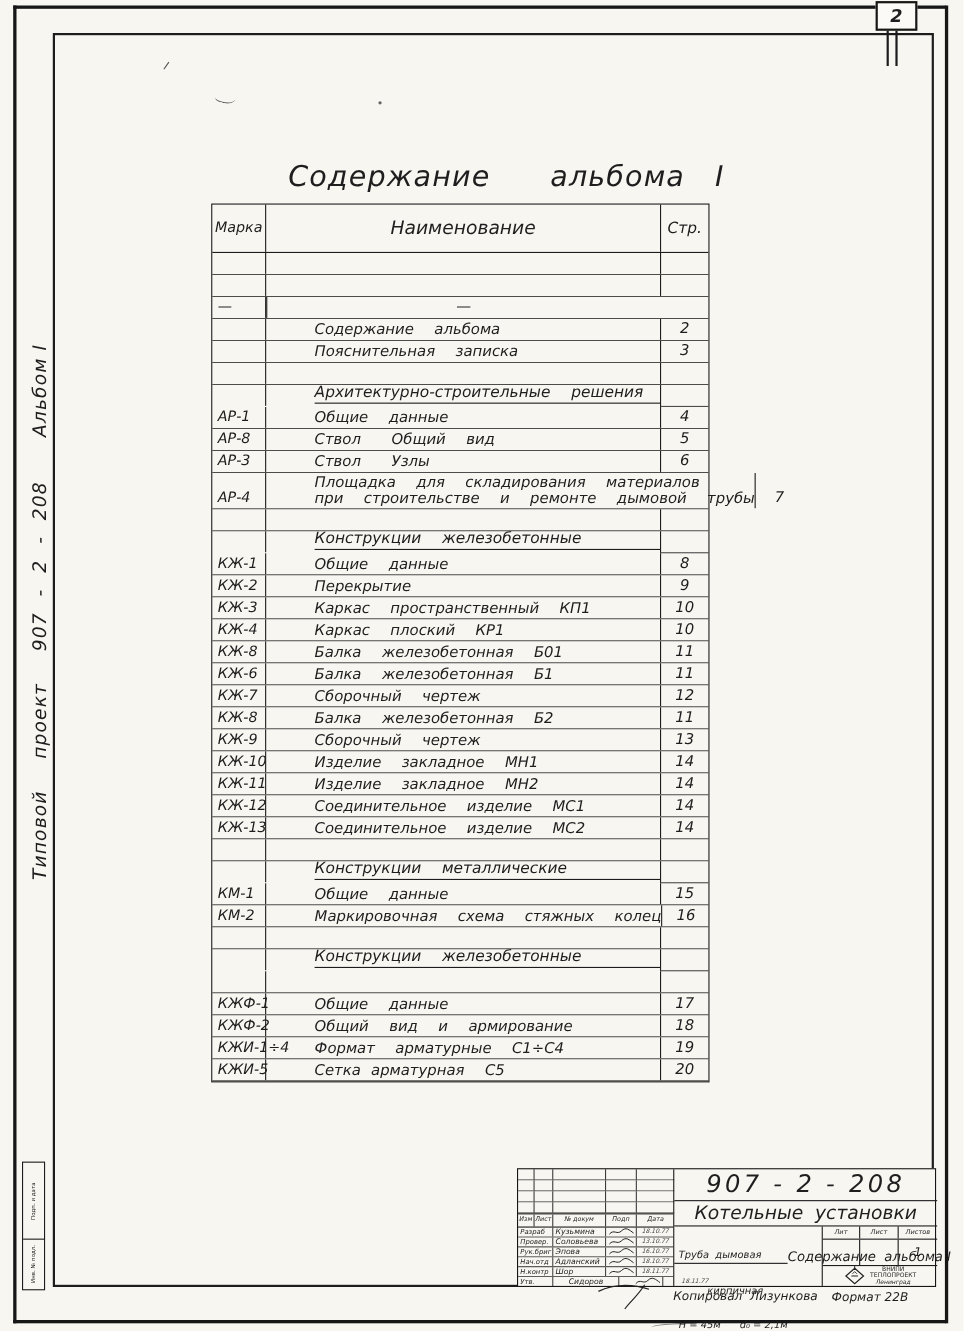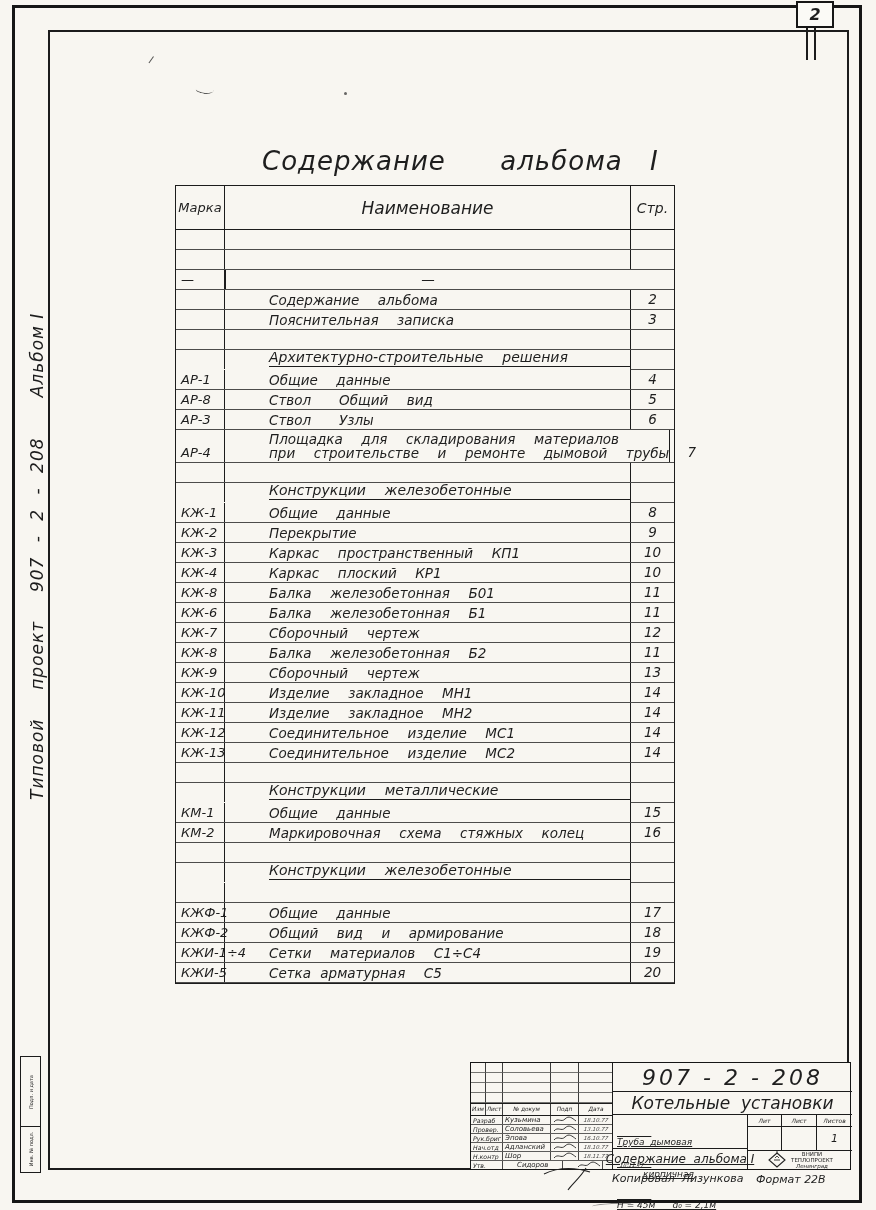--- a/index.html
+++ b/index.html
@@ -35,21 +35,21 @@
   .stampbox{position:absolute;left:20px;top:1056px;width:21px;height:117px;border:1.5px solid #1c1c1c;box-sizing:border-box;background:#f8f6f1;}
   .stampcell{position:relative;width:100%;box-sizing:border-box;}
   .stampcell.a{height:70px;border-bottom:1.5px solid #1c1c1c;}
   .stampcell.b{height:44px;}
   .stampcell span{position:absolute;left:50%;top:50%;transform:translate(-50%,-50%) rotate(-90deg);font-size:5px;white-space:nowrap;color:#222;}
 
   
   .title{position:absolute;left:262px;top:146px;margin:0;font-size:26px;font-weight:normal;font-style:italic;letter-spacing:1px;word-spacing:18px;white-space:pre;}
 
   
-  .toc{position:absolute;left:175px;top:185px;width:500px;border:1.6px solid #1c1c1c;box-sizing:border-box;background:transparent;}
+  .toc{position:absolute;left:192px;top:185px;width:453px;border:1.6px solid #1c1c1c;box-sizing:border-box;background:transparent;}
   .toc-head{display:grid;grid-template-columns:49px 1fr 44px;height:43px;border-bottom:1.4px solid #1c1c1c;}
   .toc-head>div{display:flex;align-items:center;justify-content:center;font-style:italic;}
   .toc-head .hm{font-size:13px;border-right:1.3px solid #1c1c1c;}
   .toc-head .hn{font-size:17px;}
   .toc-head .hp{font-size:14px;border-left:1.3px solid #1c1c1c;}
 
   .tr{display:grid;grid-template-columns:49px 1fr 44px;height:20px;box-sizing:border-box;border-bottom:1.1px solid rgba(28,28,28,.78);}
   .tr.i2{height:33px;}
   .tr.s{border-bottom-color:transparent;}
   .td{position:relative;box-sizing:border-box;}
@@ -76,21 +76,21 @@
   .st-role{font-size:6.2px;font-style:italic;padding-left:2px;white-space:nowrap;}
   .st-name{font-size:7px;font-style:italic;padding-left:2px;white-space:nowrap;}
   .st-sig svg{display:block;margin:auto;}
   .st-date{font-size:5.5px;font-style:italic;justify-content:center;opacity:.85;transform:skewX(-8deg);}
 
   .tb-right{width:239px;display:flex;flex-direction:column;}
   .tb-doc{height:30px;border-bottom:1.4px solid #1c1c1c;display:flex;align-items:center;justify-content:center;
     font-size:22px;font-style:italic;letter-spacing:3px;white-space:pre;}
   .tb-series{height:23px;border-bottom:1.2px solid #1c1c1c;display:flex;align-items:center;justify-content:center;font-size:17px;font-style:italic;white-space:pre;}
   .tb-bottom{flex:1;display:flex;}
-  .tb-bl{width:135px;border-right:1.2px solid #1c1c1c;box-sizing:border-box;display:flex;flex-direction:column;text-decoration:underline;}
+  .tb-bl{width:135px;border-right:1.2px solid #1c1c1c;box-sizing:border-box;display:flex;flex-direction:row;}
   .tb-obj{height:34px;border-bottom:1.2px solid #1c1c1c;font-size:9px;font-style:italic;line-height:10.5px;padding:1px 0 0 4px;white-space:pre;box-sizing:border-box;}
   .tb-obj .o2{padding-left:26px;}
   .tb-name{flex:1;display:flex;align-items:center;justify-content:center;font-size:12px;font-style:italic;white-space:pre;}
   .tb-br{width:104px;display:flex;flex-direction:column;}
   .lit-head{height:11px;display:grid;grid-template-columns:34px 35px 35px;border-bottom:1px solid #1c1c1c;}
   .lit-head>div{font-size:6px;font-style:italic;display:flex;align-items:center;justify-content:center;border-right:1px solid #1c1c1c;}
   .lit-head>div:last-child{border-right:none;}
   .lit-vals{height:23px;display:grid;grid-template-columns:34px 35px 35px;border-bottom:1.2px solid #1c1c1c;}
   .lit-vals>div{border-right:1px solid #1c1c1c;display:flex;align-items:center;justify-content:center;font-size:11px;font-style:italic;}
   .lit-vals>div:last-child{border-right:none;}
@@ -316,21 +316,21 @@
           <div class="td n"><div>Общие  данные</div></div>
           <div class="td p">17</div>
         </div>
         <div class="tr i">
           <div class="td m">КЖФ-2</div>
           <div class="td n"><div>Общий  вид  и  армирование</div></div>
           <div class="td p">18</div>
         </div>
         <div class="tr i">
           <div class="td m">КЖИ-1÷4</div>
-          <div class="td n"><div>Сетки  материалов  С1÷С4</div></div>
+          <div class="td n"><div>Формат  арматурные  С1÷С4</div></div>
           <div class="td p">19</div>
         </div>
         <div class="tr i">
           <div class="td m">КЖИ-5</div>
           <div class="td n"><div>Сетка арматурная  С5</div></div>
           <div class="td p">20</div>
         </div>
       </div>
   </div>
 

